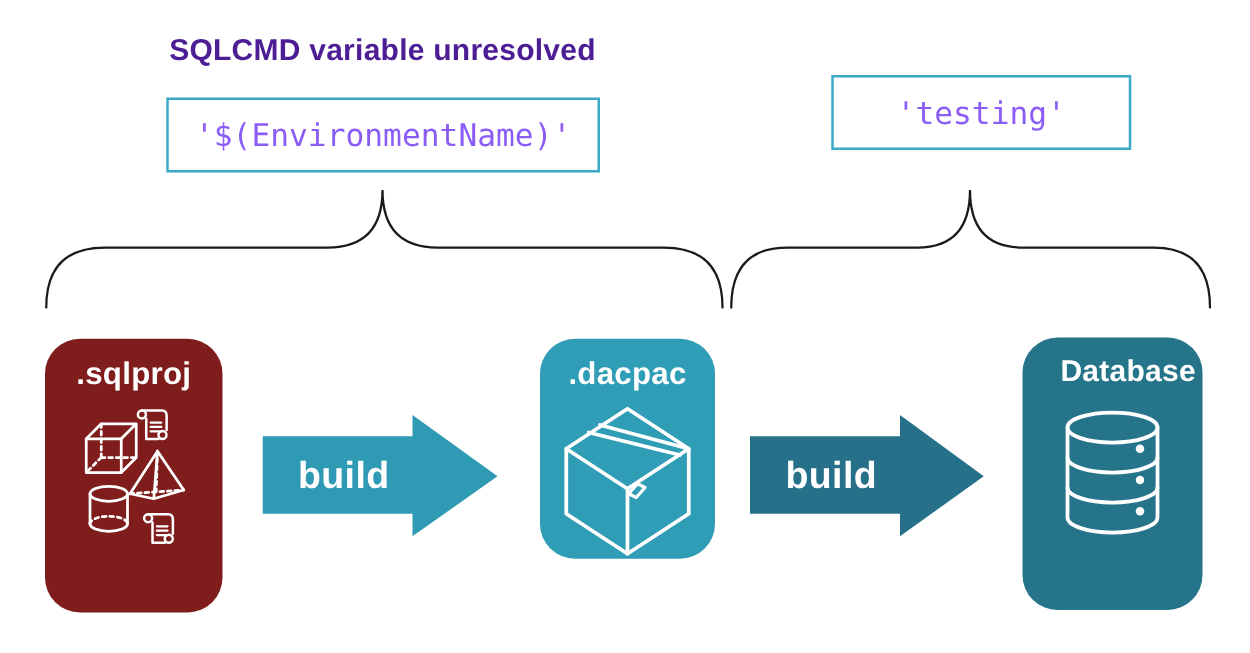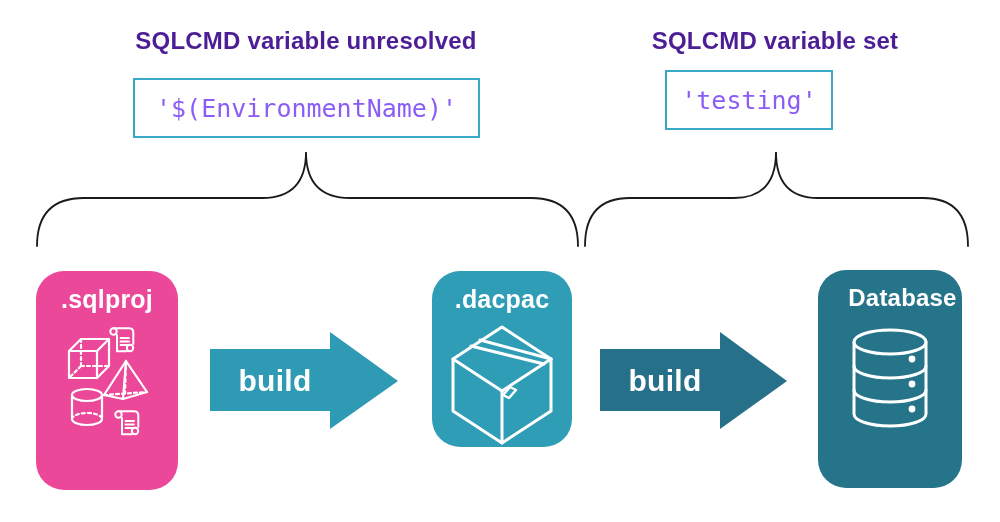--- a/index.html
+++ b/index.html
@@ -10,44 +10,43 @@
   .heading{font-size:24px;font-weight:700;color:#4c1d95;text-align:center;letter-spacing:.2px;}
 
   .codebox{box-sizing:border-box;border:2px solid #3ba9c5;background:#ffffff;
            display:flex;align-items:center;justify-content:center;}
   .codebox .code{font-family:"DejaVu Sans Mono",monospace;font-size:25px;color:#8b5cf6;white-space:pre;}
 
   .brace-layer{left:0;top:0;width:1000px;height:522px;pointer-events:none;}
 
   .card{box-sizing:border-box;border-radius:28px;text-align:center;}
   .card-label{font-size:25px;font-weight:700;color:#ffffff;margin-top:14px;letter-spacing:.2px;}
-  .card-sqlproj{background:#ec4899;}
+  .card-sqlproj{background:#7f1d1d;}
   .card-dacpac{background:#2f9db5;}
   .card-database{background:#26748a;}
 
   .arrow{width:188px;height:100px;}
   .arrow-label{left:0;top:0;width:130px;height:100px;display:flex;align-items:center;justify-content:center;
                font-size:30px;font-weight:700;color:#ffffff;letter-spacing:.3px;}
   .fill-build{fill:#2e9ab3;}
   .fill-deploy{fill:#26708a;}
 
   .icon-stroke{stroke:#ffffff;fill:none;stroke-linecap:round;stroke-linejoin:round;}
 </style>
 </head>
 <body>
 
 <div id="stage">
 
   <div class="abs heading" style="left:106px;top:27px;width:400px;">SQLCMD variable unresolved</div>
-  <div class="abs heading" style="left:575px;top:27px;width:400px;">SQLCMD variable set</div>
 
   <div class="abs codebox" style="left:133px;top:78px;width:347px;height:60px;">
     <span class="code">'$(EnvironmentName)'</span>
   </div>
-  <div class="abs codebox" style="left:665px;top:70px;width:168px;height:60px;">
+  <div class="abs codebox" style="left:665px;top:60px;width:240px;height:60px;">
     <span class="code">'testing'</span>
   </div>
 
   <svg class="abs brace-layer" viewBox="0 0 1000 522">
     <path d="M37,246 Q37,198 84,198 L262,198 Q306,198 306,152 Q306,198 350,198 L531,198 Q578,198 578,246" fill="none" stroke="#1a1a1a" stroke-width="1.8" stroke-linecap="round"></path>
     <path d="M585,246 Q585,198 630,198 L734,198 Q776,198 776,152 Q776,198 818,198 L923,198 Q968,198 968,246" fill="none" stroke="#1a1a1a" stroke-width="1.8" stroke-linecap="round"></path>
   </svg>
 
   <div class="abs card card-sqlproj" style="left:36px;top:271px;width:142px;height:219px;">
     <div class="card-label">.sqlproj</div>

